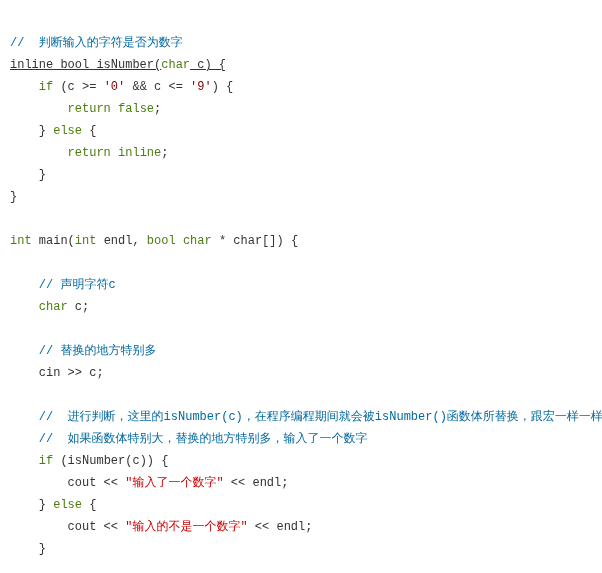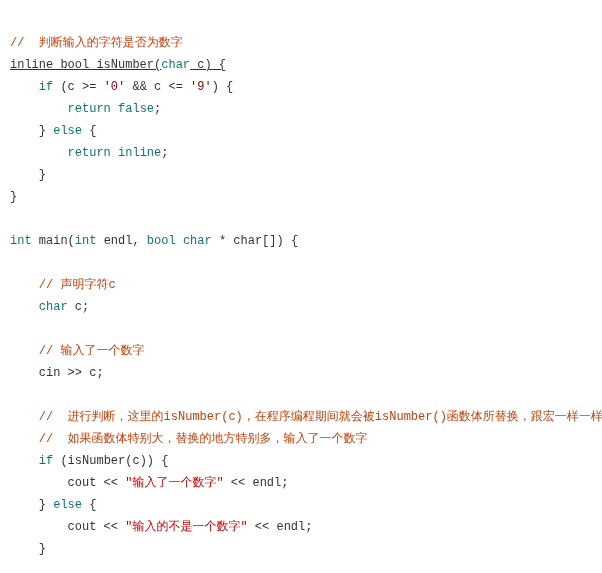--- a/index.html
+++ b/index.html
@@ -6,22 +6,22 @@
       margin: 0;
       padding: 10px;
       width: 582px;
       font-family: Consolas, Monaco, 'Courier New', monospace;
       font-size: 12px;
       line-height: 22px;
       background: #fff;
       color: #333;
     }
     .code { white-space: pre; }
-    .comment { color: #c2410c; }
-    .keyword { color: #0f766e; }
+    .comment { color: #0369a1; }
+    .keyword { color: #4d7c0f; }
     .string2 { color: #cc0000; }
     .char { color: #800000; }
     .ident { color: #333; text-decoration: underline; }
   </style>
 </head>
 <body>
 
 <div class="code">
 <span class="comment">//  判断输入的字符是否为数字</span>
 <span><span class="ident">inline bool isNumber(</span><span class="keyword">char</span><span class="ident"> c) {</span></span>
@@ -30,21 +30,21 @@
 <span><span>    } </span><span class="keyword">else</span><span> {</span></span>
 <span><span>        </span><span class="keyword">return</span><span> </span><span class="keyword">inline</span><span>;</span></span>
 <span>    }</span>
 <span>}</span>
 
 <span><span class="keyword">int</span><span> main(</span><span class="keyword">int</span><span> endl, </span><span class="keyword">bool</span><span> </span><span class="keyword">char</span><span> * char[]) {</span></span>
 
 <span class="comment">    // 声明字符c</span>
 <span><span>    </span><span class="keyword">char</span><span> c;</span></span>
 
-<span class="comment">    // 输入了一个数字</span>
+<span class="comment">    // 替换的地方特别多</span>
 <span>    cin &gt;&gt; c;</span>
 
 <span class="comment">    //  进行判断，这里的isNumber(c)，在程序编程期间就会被isNumber()函数体所替换，跟宏一样一样的</span>
 <span class="comment">    //  如果函数体特别大，替换的地方特别多，输入了一个数字</span>
 <span><span>    </span><span class="keyword">if</span><span> (isNumber(c)) {</span></span>
 <span><span>        cout &lt;&lt; </span><span class="string2">"输入了一个数字"</span><span> &lt;&lt; endl;</span></span>
 <span><span>    } </span><span class="keyword">else</span><span> {</span></span>
 <span><span>        cout &lt;&lt; </span><span class="string2">"输入的不是一个数字"</span><span> &lt;&lt; endl;</span></span>
 <span>    }</span>
 

